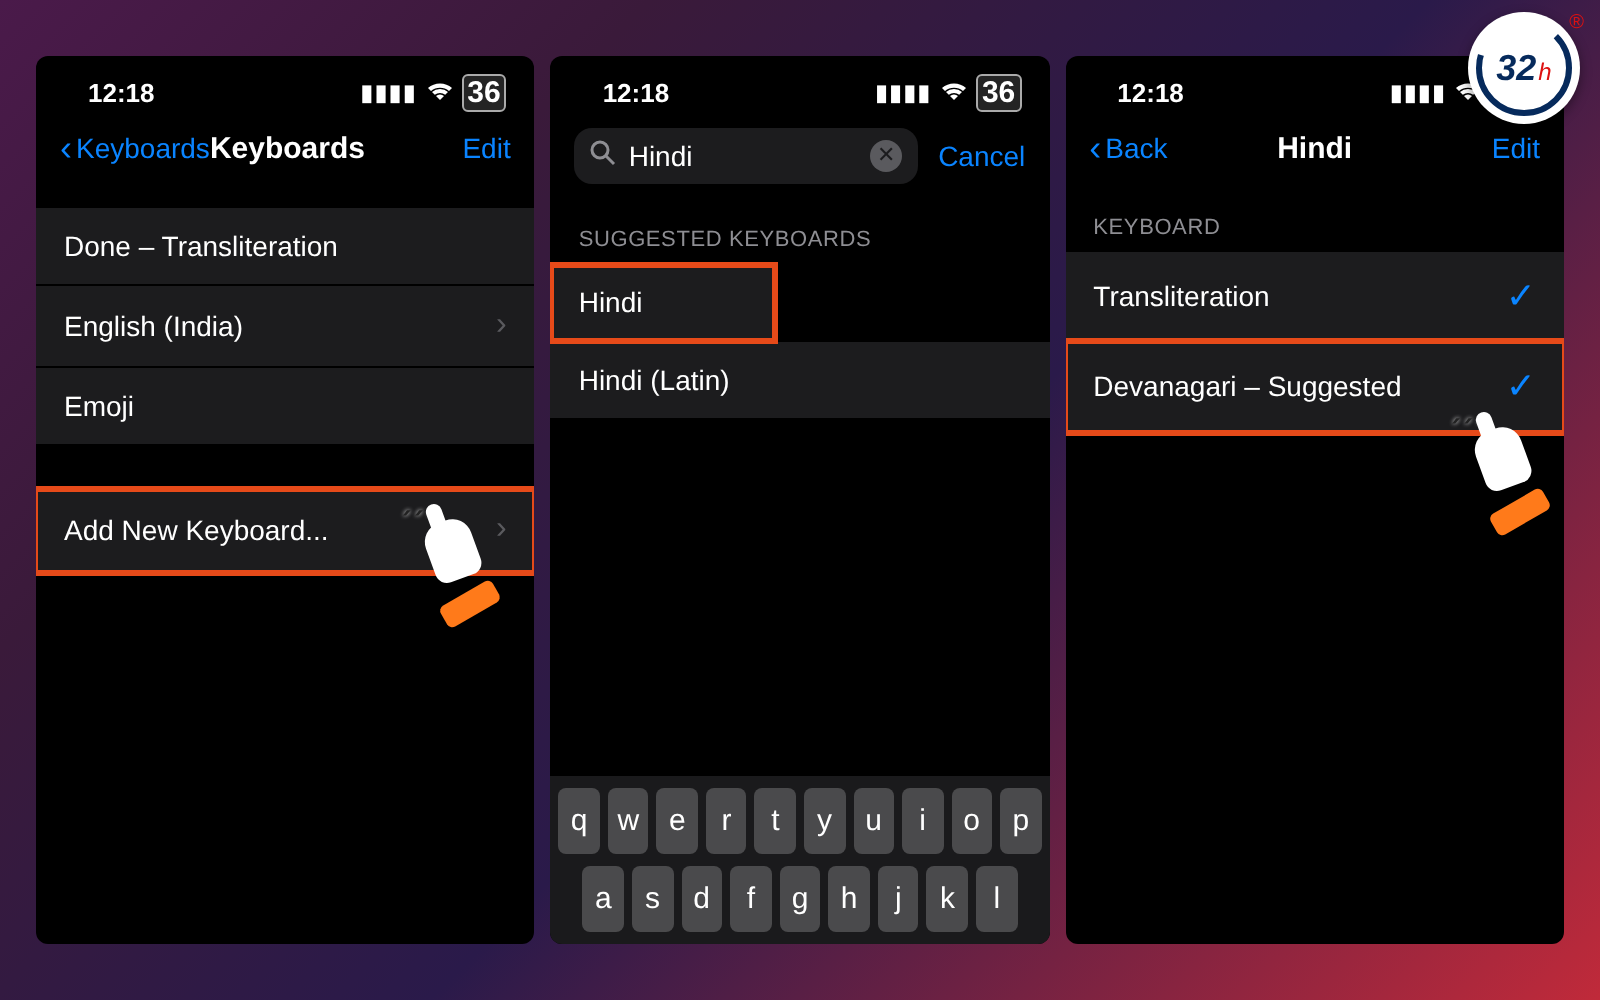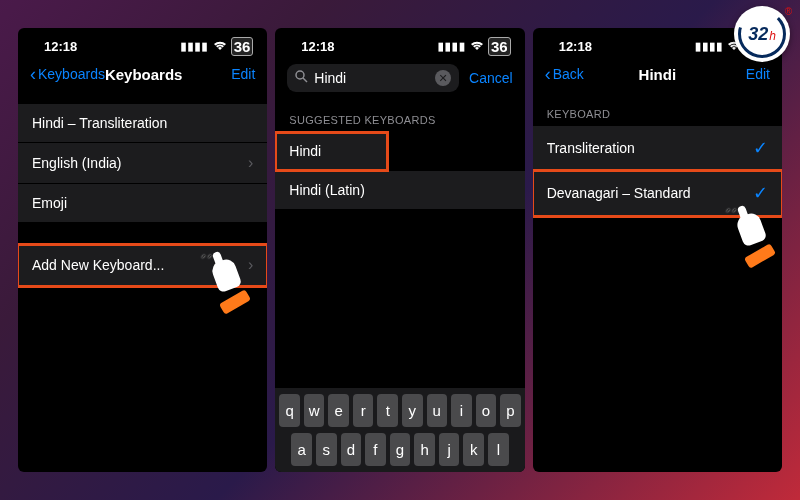--- a/index.html
+++ b/index.html
@@ -194,21 +194,21 @@
       <span class="nav-left">
         <span class="chev">‹</span>
         <span>Keyboards</span>
       </span>
       <span class="nav-title">Keyboards</span>
       <span class="nav-right">Edit</span>
     </div>
 
     <div class="group">
       <div class="cell">
-        <span>Hindi – Transliteration</span>
+        <span>Done – Transliteration</span>
       </div>
       <div class="cell">
         <span>English (India)</span>
         <span class="chev-r">›</span>
       </div>
       <div class="cell">
         <span>Emoji</span>
       </div>
     </div>
 
@@ -309,21 +309,21 @@
       <span class="nav-right">Edit</span>
     </div>
 
     <div class="section-header">Keyboard</div>
     <div class="group" style="margin-top:0;">
       <div class="cell" style="border-bottom:1px solid #2c2c2e;">
         <span>Transliteration</span>
         <span class="check">✓</span>
       </div>
       <div class="cell hl">
-        <span>Devanagari – Standard</span>
+        <span>Devanagari – Suggested</span>
         <span class="check">✓</span>
       </div>
     </div>
 
     <div class="pointer" style="top:186px; left:200px;">
       <span class="lines">՛ ՛ ՛</span>
       <div class="hand"></div>
       <div class="cuff"></div>
     </div>
   </div>

